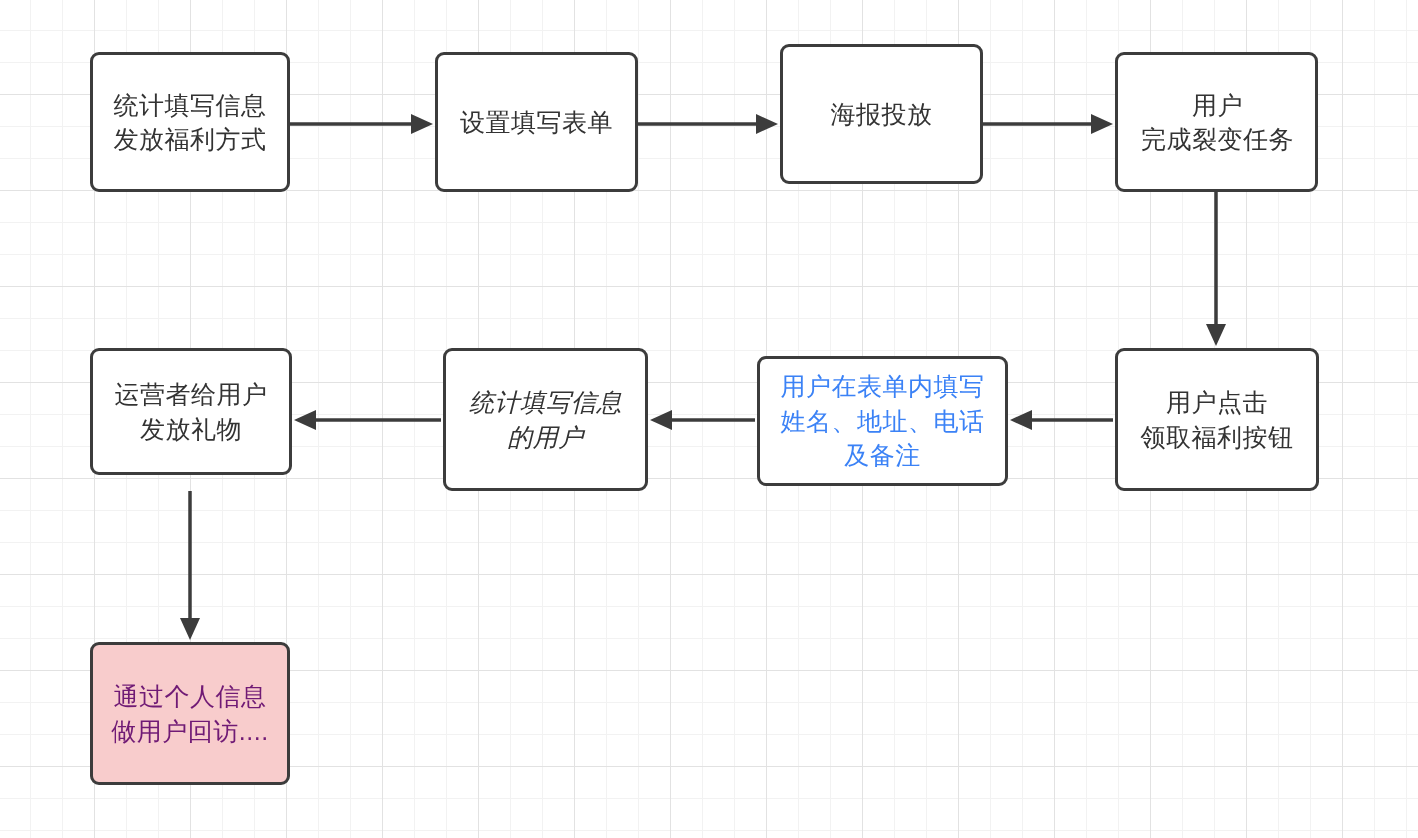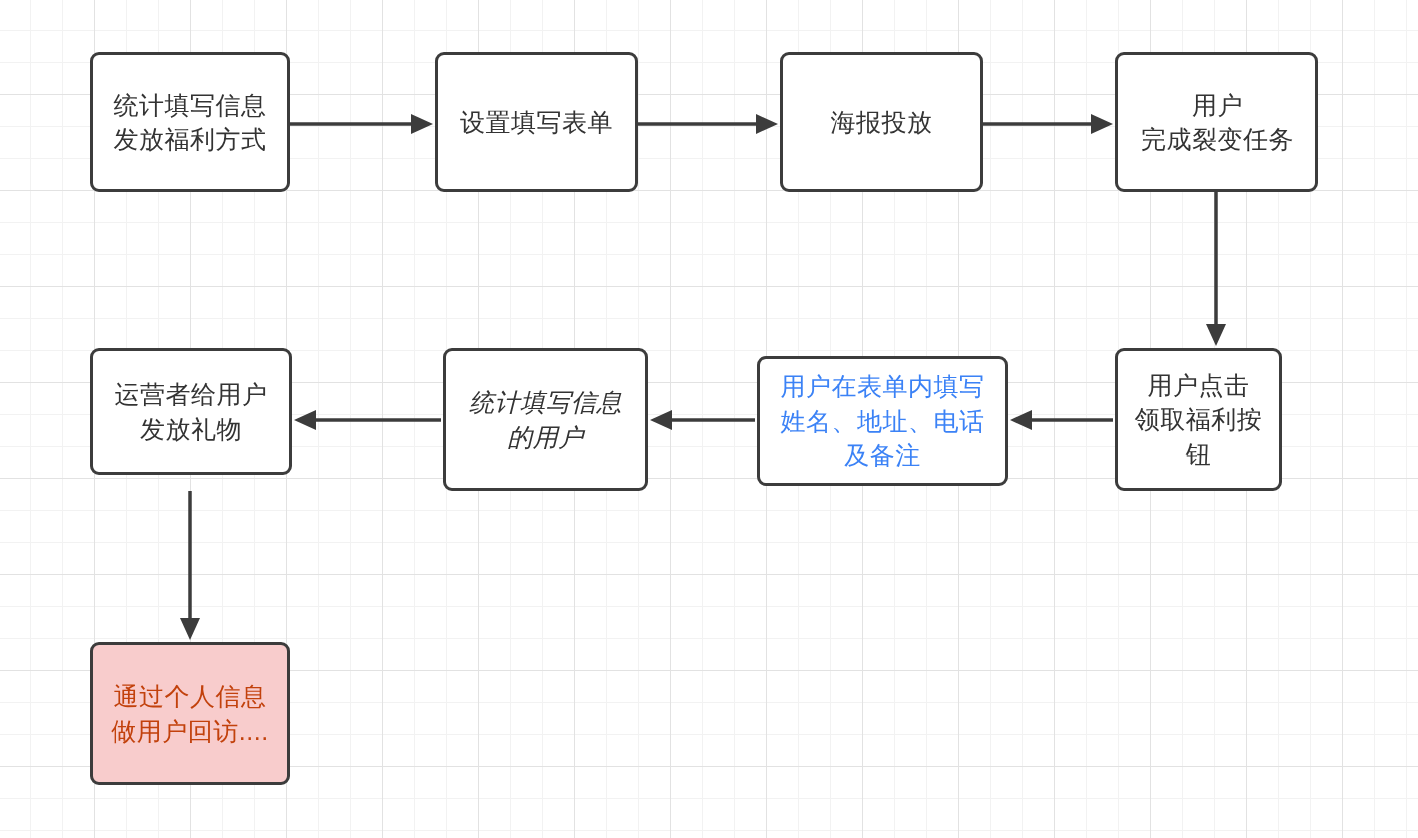--- a/index.html
+++ b/index.html
@@ -95,29 +95,29 @@
       <g>
         <line x1="190" y1="491" x2="190" y2="618" stroke="#3c3c3c" stroke-width="3.5"></line>
         <polygon points="190,640 180,618 200,618" fill="#3c3c3c"></polygon>
       </g>
     </svg>
 
   <div id="nodes-layer">
       <div class="node" style="left: 90px; top: 52px; width: 200px; height: 140px; background: rgb(255, 255, 255); border-color: rgb(60, 60, 60); color: rgb(51, 51, 51);"><span>统计填写信息
 发放福利方式</span></div>
       <div class="node" style="left: 435px; top: 52px; width: 203px; height: 140px; background: rgb(255, 255, 255); border-color: rgb(60, 60, 60); color: rgb(51, 51, 51);"><span>设置填写表单</span></div>
-      <div class="node" style="left: 780px; top: 52px; width: 203px; height: 140px; background: rgb(255, 255, 255); border-color: rgb(60, 60, 60); color: rgb(51, 51, 51);"><span>海报投放</span></div>
+      <div class="node" style="left: 780px; top: 44px; width: 203px; height: 140px; background: rgb(255, 255, 255); border-color: rgb(60, 60, 60); color: rgb(51, 51, 51);"><span>海报投放</span></div>
       <div class="node" style="left: 1115px; top: 52px; width: 203px; height: 140px; background: rgb(255, 255, 255); border-color: rgb(60, 60, 60); color: rgb(51, 51, 51); padding-left: 8px;"><span>用户
 完成裂变任务</span></div>
-      <div class="node" style="left: 1115px; top: 348px; width: 167px; height: 143px; background: rgb(255, 255, 255); border-color: rgb(60, 60, 60); color: rgb(51, 51, 51);"><span>用户点击
+      <div class="node" style="left: 1115px; top: 348px; width: 204px; height: 143px; background: rgb(255, 255, 255); border-color: rgb(60, 60, 60); color: rgb(51, 51, 51);"><span>用户点击
 领取福利按钮</span></div>
       <div class="node" style="left: 757px; top: 356px; width: 251px; height: 130px; background: rgb(255, 255, 255); border-color: rgb(60, 60, 60); color: #3b82f6;"><span>用户在表单内填写
 姓名、地址、电话
 及备注</span></div>
       <div class="node" style="left: 443px; top: 348px; width: 205px; height: 143px; background: rgb(255, 255, 255); border-color: rgb(60, 60, 60); color: rgb(51, 51, 51); font-style: italic;"><span>统计填写信息
 的用户</span></div>
       <div class="node" style="left: 90px; top: 348px; width: 202px; height: 127px; background: rgb(255, 255, 255); border-color: rgb(60, 60, 60); color: rgb(51, 51, 51);"><span>运营者给用户
 发放礼物</span></div>
-      <div class="node pink" style="left: 90px; top: 642px; width: 200px; height: 143px; background: rgb(248, 204, 204); border-color: rgb(60, 60, 60); color: #c2410c;"><span>通过个人信息
+      <div class="node pink" style="left: 90px; top: 642px; width: 200px; height: 143px; background: rgb(248, 204, 204); border-color: rgb(60, 60, 60); color: #701a75;"><span>通过个人信息
 做用户回访....</span></div>
     </div>
 
 </div>
 
 </body></html>

